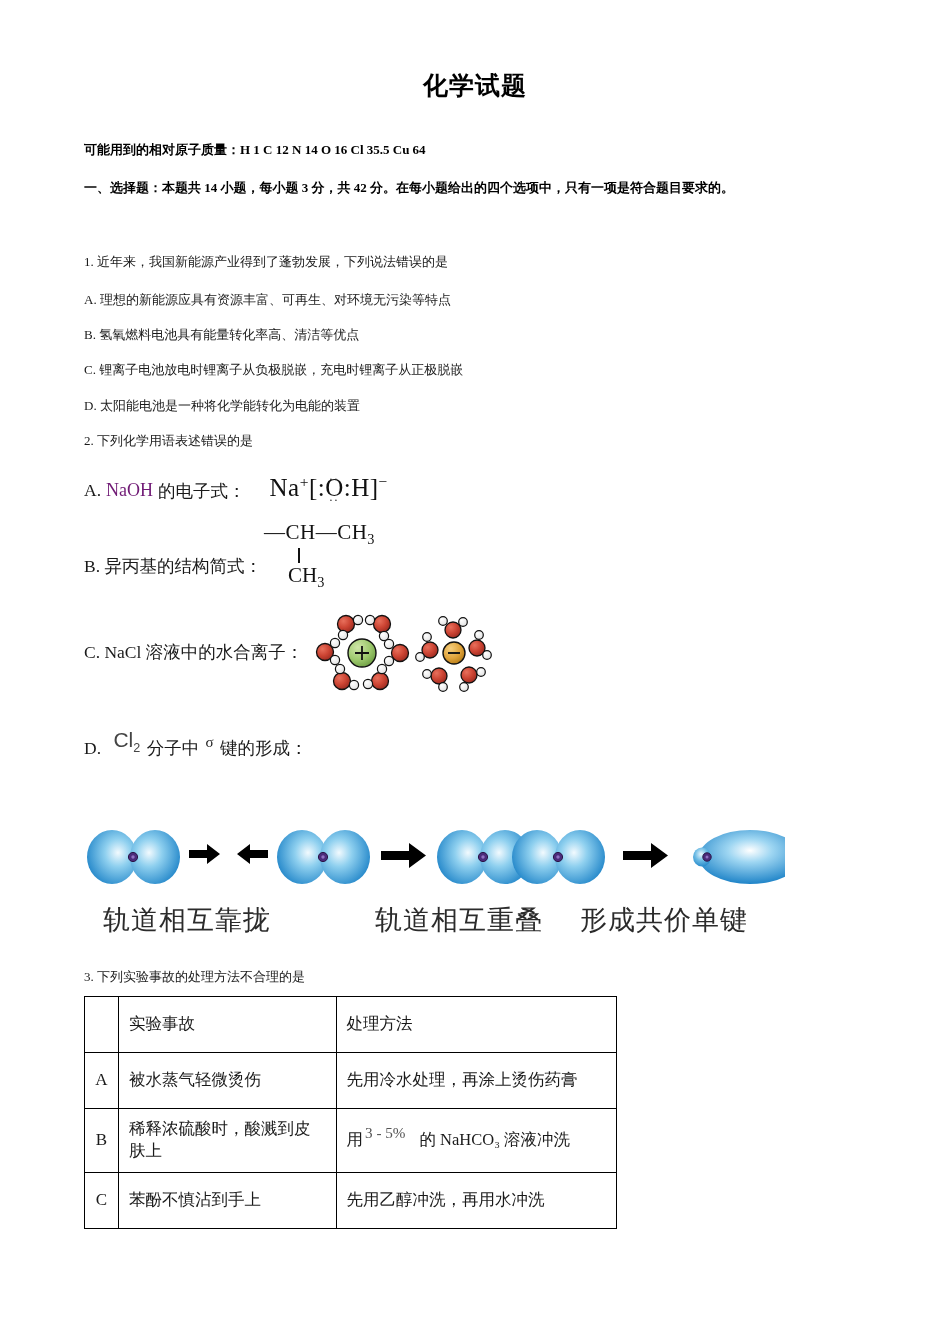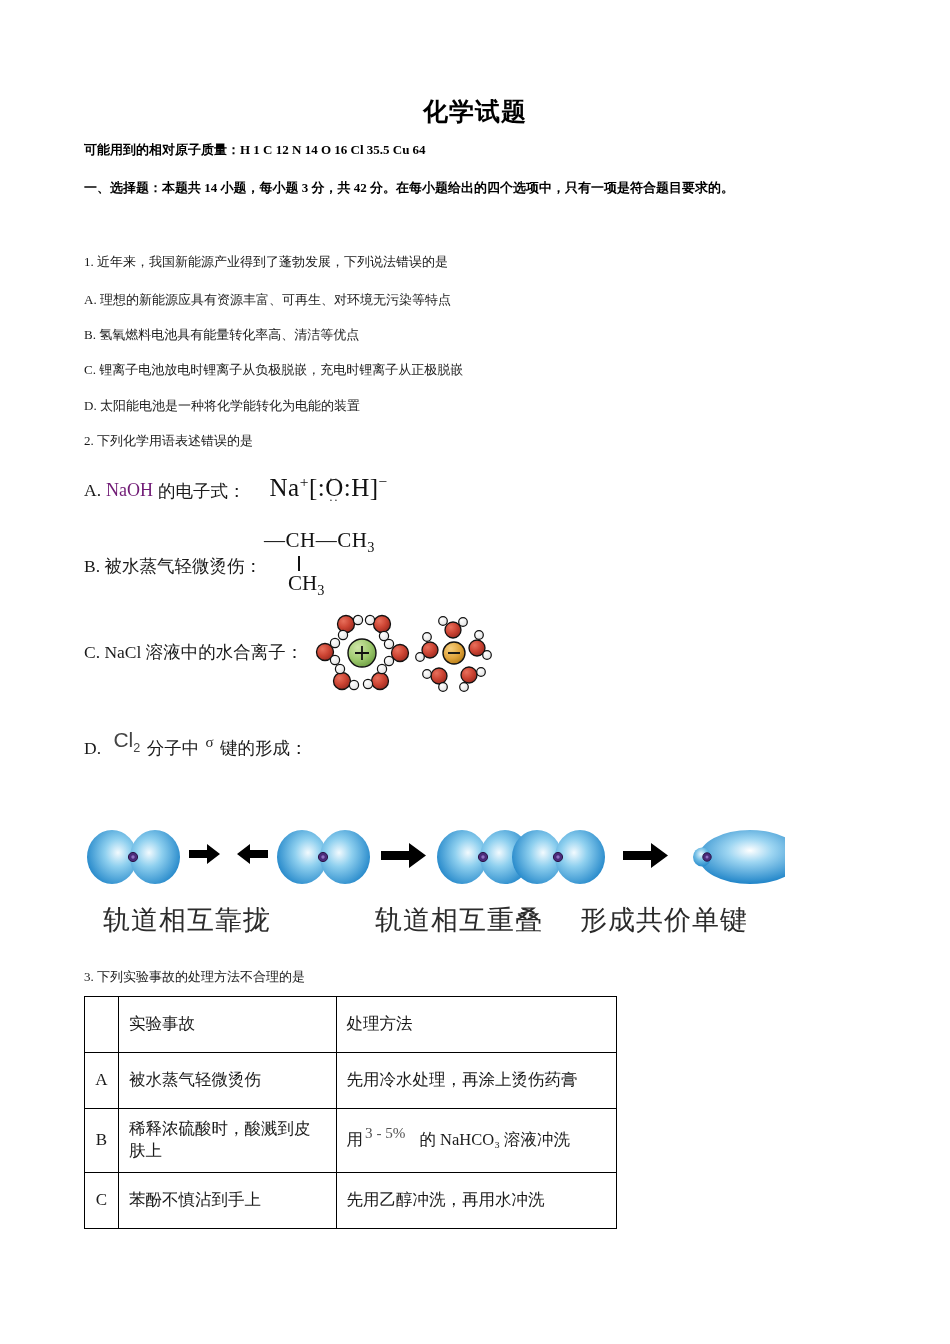--- a/index.html
+++ b/index.html
@@ -21,21 +21,21 @@
     padding: 0;
   }
 
   
   .doc-title {
     text-align: center;
     font-size: 25px;
     font-weight: bold;
     letter-spacing: 1px;
     margin: 0;
-    padding-top: 98px;
+    padding-top: 72px;
     line-height: 1.1;
   }
 
   
   .para {
     position: absolute;
     left: 84px;
     width: 790px;
     font-size: 13px;
     line-height: 1.55;
@@ -92,21 +92,21 @@
     height: 75px;
     font-size: 17.5px;
     color: #1a1a1a;
   }
   .opt-b-label {
     position: absolute;
     left: 0; top: 33px;
   }
   .struct {
     position: absolute;
-    left: 180px; top: 8px;
+    left: 180px; top: 0;
     font-size: 21px;
     color: #111;
     line-height: 1.12;
     font-family: "Liberation Serif", serif;
   }
   .struct .row1 { letter-spacing: 0.5px; white-space: nowrap; }
   .struct .bondv {
     display: block;
     width: 2px; height: 15px;
     background: #111;
@@ -242,21 +242,21 @@
   <div class="opt-a-wrap">
     <span class="opt-label">A.</span>
     <span class="sym-gray" style="margin:0 5px;">NaOH</span>
     <span>的电子式：</span>
     <span class="electron-formula">
       <span>Na</span><sup>+</sup><span>[:</span><span class="ox"><span class="dots-top">..</span><span>O</span><span class="dots-bot">..</span></span><span>:</span><span>H</span><span>]</span><sup>−</sup>
     </span>
   </div>
 
   <div class="opt-b-wrap">
-    <span class="opt-b-label">B. 被水蒸气轻微烫伤：</span>
+    <span class="opt-b-label">B. 异丙基的结构简式：</span>
     <span class="struct">
       <span class="row1"><span>—CH—CH</span><sub>3</sub></span>
       <span class="bondv"></span>
       <span class="row2"><span>CH</span><sub>3</sub></span>
     </span>
   </div>
 
   <div class="opt-c-wrap">
     <span>C. NaCl 溶液中的水合离子：</span>
   </div>

